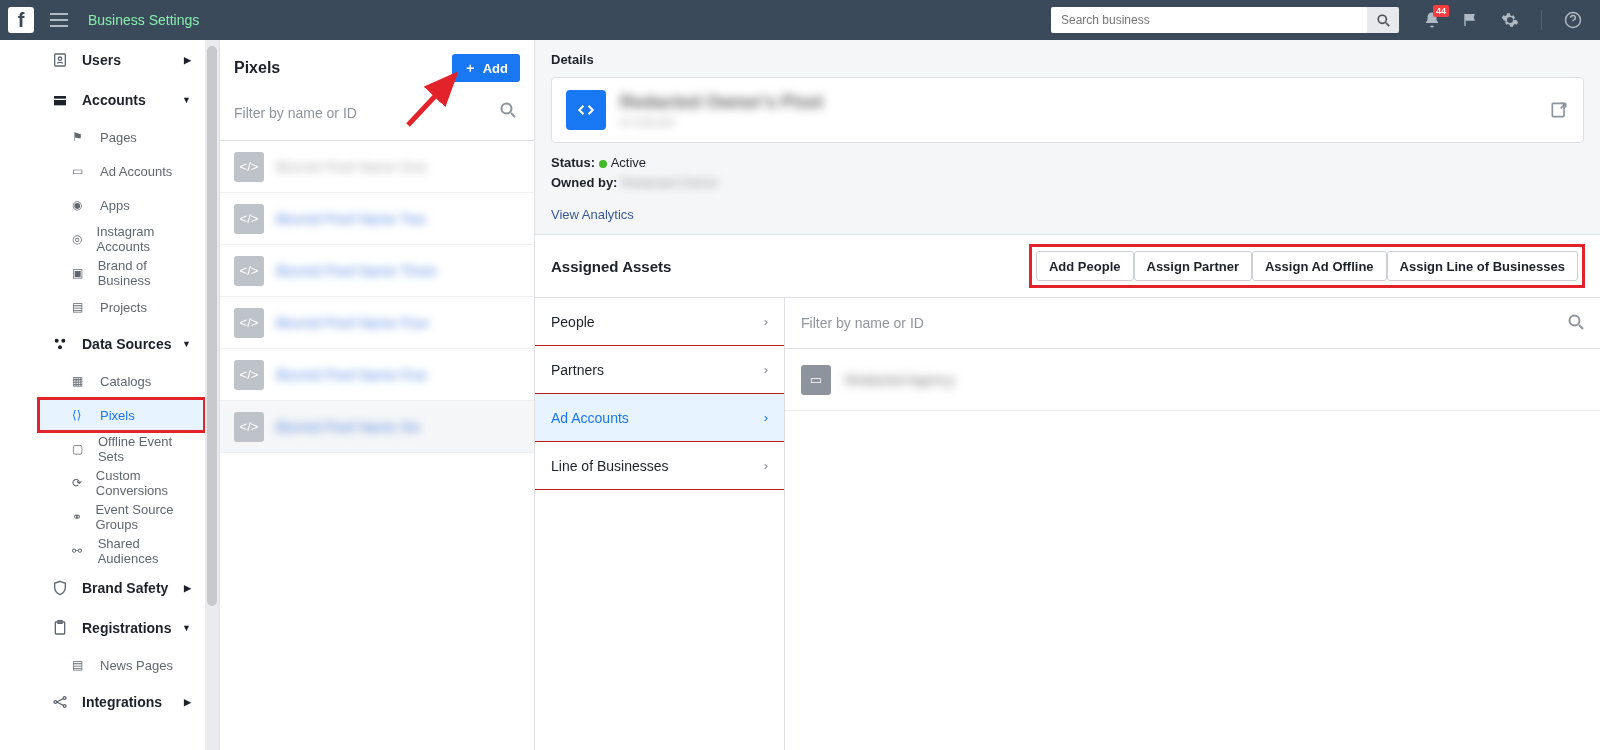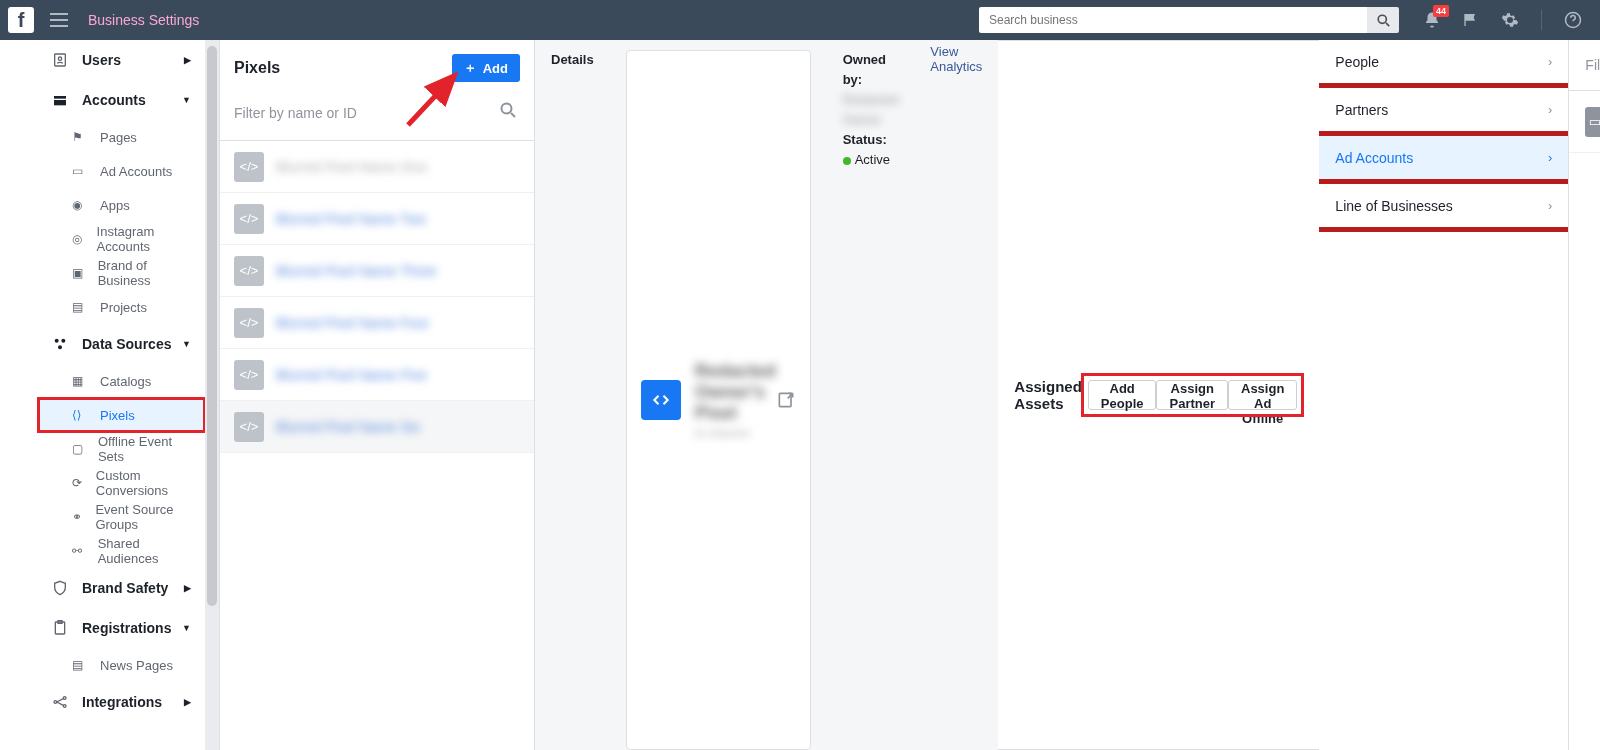--- a/index.html
+++ b/index.html
@@ -3,24 +3,24 @@
 <meta charset="utf-8">
 <style>
 * { margin: 0; padding: 0; box-sizing: border-box; font-family: Helvetica, Arial, sans-serif; }
 body { background: #f5f6f7; overflow: hidden; }
 
 
 .topbar { height: 40px; background: #3b4a5b; display: flex; align-items: center; padding: 0 8px; }
 .topbar-left { display: flex; align-items: center; gap: 8px; }
 .fb-logo { width: 26px; height: 26px; background: #fff; border-radius: 3px; display: flex; align-items: center; justify-content: center; color: #3b4a5b; font-weight: bold; font-size: 20px; }
 .hamburger-icon { color: #b0bac5; padding: 6px 8px; cursor: pointer; }
-.topbar-title { color: #f9a8d4; font-size: 14px; margin-left: 4px; }
+.topbar-title { color: #86efac; font-size: 14px; margin-left: 4px; }
 .topbar-spacer { flex: 1; }
 .search-wrap { display: flex; align-items: center; }
-.search-input { width: 388px; height: 26px; border: none; padding: 0 10px; font-size: 12px; border-radius: 2px 0 0 2px; background: #fff; }
+.search-input { width: 316px; height: 26px; border: none; padding: 0 10px; font-size: 12px; border-radius: 2px 0 0 2px; background: #fff; }
 .search-btn { width: 32px; height: 26px; background: #e7e9ec; border: none; border-radius: 0 2px 2px 0; color: #4b4f56; display: flex; align-items: center; justify-content: center; cursor: pointer; }
 .topbar-icons { display: flex; align-items: center; gap: 22px; margin-left: 24px; padding-right: 10px; }
 .topbar-icon { color: #b0bac5; position: relative; cursor: pointer; font-size: 16px; }
 .badge { position: absolute; top: -6px; right: -8px; background: #fa3e3e; color: #fff; font-size: 9px; font-weight: bold; padding: 1px 3px; border-radius: 2px; line-height: 10px; }
 .topbar-divider { width: 1px; height: 20px; background: #556577; }
 
 
 .layout { display: flex; height: calc(100vh - 40px); }
 
 
@@ -49,21 +49,21 @@
 .pixel-row { display: flex; align-items: center; height: 52px; padding: 0 14px; border-bottom: 1px solid #f0f0f0; cursor: pointer; }
 .pixel-row.selected { background: #f5f6f7; }
 .pixel-icon { width: 30px; height: 30px; background: #bec2c9; border-radius: 3px; display: flex; align-items: center; justify-content: center; color: #fff; font-size: 13px; margin-right: 12px; }
 .blur-text { color: #b0b0b0; filter: blur(4px); font-size: 14px; }
 .blur-blue { color: #5a8be0; filter: blur(4px); font-size: 14px; }
 
 
 .red-arrow { position: absolute; left: 400px; top: 65px; pointer-events: none; }
 
 
-.details { flex: 1; display: flex; flex-direction: row; overflow: hidden; }
+.details { flex: 1; display: flex; flex-direction: column; overflow: hidden; }
 .det-head { padding: 12px 16px 0 16px; font-size: 13px; font-weight: 600; color: #1d2129; }
 .det-card { margin: 10px 16px 0 16px; background: #fff; border: 1px solid #dddfe2; border-radius: 4px; padding: 12px 14px; display: flex; align-items: center; }
 .det-card .pixel-icon-lg { width: 40px; height: 40px; background: #1877f2; border-radius: 4px; display:flex; align-items:center; justify-content:center; color:#fff; margin-right: 14px; }
 .det-card-title-wrap { flex: 1; }
 .det-card-title { filter: blur(5px); font-size: 18px; color: #666; font-weight:600; }
 .det-card-sub { filter: blur(4px); font-size: 11px; color: #aaa; margin-top: 3px; }
 .det-card-action { color: #8d949e; cursor: pointer; }
 .det-meta { padding: 10px 16px; font-size: 13px; color: #1d2129; line-height: 20px; }
 .det-meta .label { font-weight: 600; }
 .det-meta .owner-blur { filter: blur(4px); color: #999; }
@@ -72,21 +72,21 @@
 
 
 .assets-row { display: flex; align-items: center; padding: 10px 16px; background: #fff; border-top: 1px solid #dddfe2; border-bottom: 1px solid #dddfe2; }
 .assets-title { font-size: 15px; font-weight: 600; color: #1d2129; }
 .assets-actions { margin-left: auto; display: flex; padding: 6px; outline: 3px solid #e2232b; }
 .white-btn { background: #fff; border: 1px solid #ccd0d5; border-radius: 3px; height: 30px; padding: 0 12px; font-size: 13px; font-weight: 600; color: #1d2129; cursor: pointer; }
 
 
 .assets-body { display: flex; flex: 1; background: #fff; }
 .assets-tabs { width: 250px; border-right: 1px solid #dddfe2; }
-.assets-tab { display: flex; align-items: center; height: 48px; padding: 0 16px; font-size: 14px; color: #1d2129; cursor: pointer; border-bottom: 5px solid #b91c1c; }
+.assets-tab { display: flex; align-items: center; height: 48px; padding: 0 16px; font-size: 14px; color: #1d2129; cursor: pointer; border-bottom: 1px solid #b91c1c; }
 .assets-tab .chev { margin-left: auto; color: #8d949e; font-size: 13px; }
 .assets-tab.active { background: #e7f3ff; color: #1877f2; }
 .assets-tab.active .chev { color: #1877f2; }
 .assets-content { flex: 1; }
 .assets-filter { position: relative; border-bottom: 1px solid #dddfe2; }
 .assets-filter input { width: 100%; height: 50px; border: none; padding: 0 16px; font-size: 14px; }
 .assets-filter input::placeholder { color: #90949c; }
 .assets-filter .search-icon { position: absolute; right: 16px; top: 16px; color: #8d949e; }
 .asset-item { display: flex; align-items: center; height: 62px; padding: 0 16px; border-bottom: 1px solid #f0f0f0; }
 .asset-item-icon { width: 30px; height: 30px; background: #8d949e; border-radius: 3px; display:flex; align-items:center; justify-content:center; color:#fff; margin-right: 14px; font-size: 13px; }
@@ -330,31 +330,32 @@
         <div class="det-card-sub">id redacted</div>
       </div>
       <div class="det-card-action">
         <svg width="20" height="20" viewBox="0 0 24 24" fill="none" stroke="#8d949e" stroke-width="2">
             <rect x="4" y="4" width="14" height="16" rx="1"></rect>
             <path d="M14 10l6-6M20 4v5M20 4h-5"></path>
           </svg>
       </div>
     </div>
     <div class="det-meta">
+      <div><span class="label">Status:</span> <span class="status-dot"></span><span>Active</span></div>
       <div><span class="label">Owned by:</span> <span class="owner-blur">Redacted Owner</span></div>
-      <div><span class="label">Status:</span> <span class="status-dot"></span><span>Active</span></div>
     </div>
     <span class="view-link">View Analytics</span>
 
     <div class="assets-row">
       <div class="assets-title">Assigned Assets</div>
       <div class="assets-actions highlight-red">
         <button class="white-btn">Add People</button>
         <button class="white-btn">Assign Partner</button>
         <button class="white-btn">Assign Ad Offline</button>
+        <button class="white-btn">Assign Line of Businesses</button>
       </div>
     </div>
 
     <div class="assets-body">
       <div class="assets-tabs">
         <div class="assets-tab">
             <span>People</span>
             <span class="chev">›</span>
           </div>
         <div class="assets-tab">

